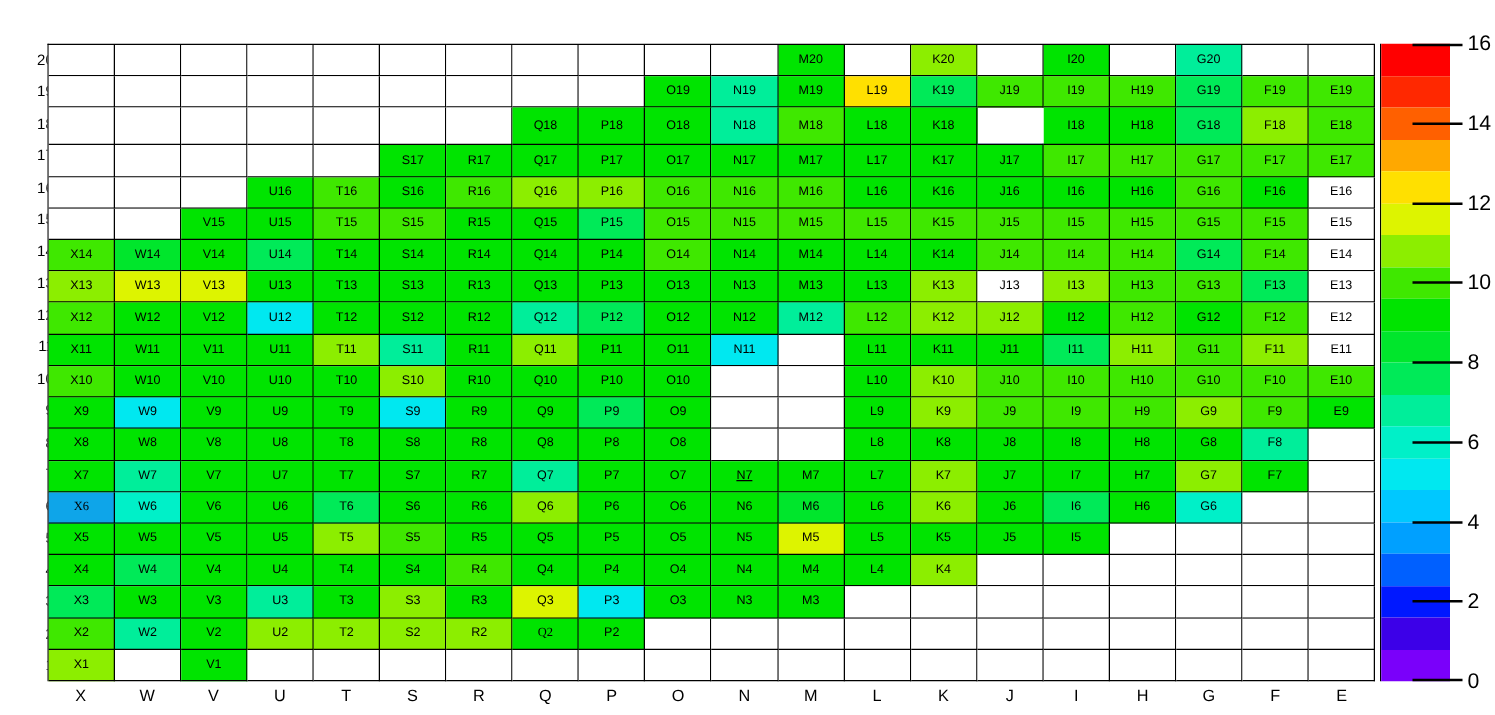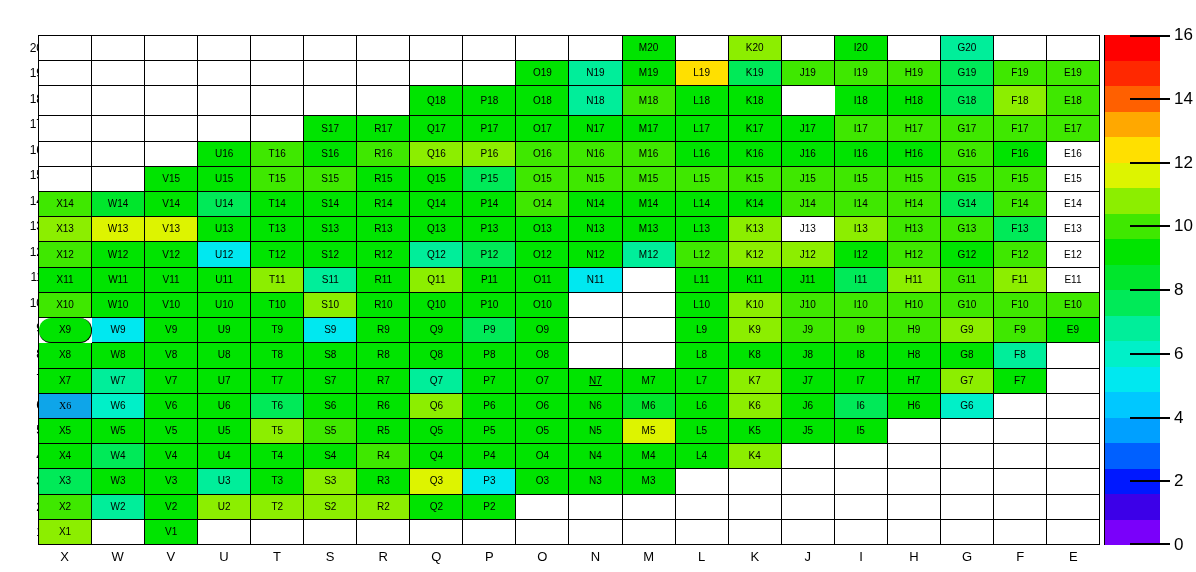--- a/index.html
+++ b/index.html
@@ -287,21 +287,21 @@
       <div class="cell"></div>
       <div class="cell"></div>
       <div class="cell" style="background: rgb(0, 228, 0);">L10</div>
       <div class="cell" style="background: rgb(140, 238, 0);">K10</div>
       <div class="cell" style="background: rgb(63, 232, 0);">J10</div>
       <div class="cell" style="background: rgb(63, 232, 0);">I10</div>
       <div class="cell" style="background: rgb(63, 232, 0);">H10</div>
       <div class="cell" style="background: rgb(63, 232, 0);">G10</div>
       <div class="cell" style="background: rgb(63, 232, 0);">F10</div>
       <div class="cell" style="background: rgb(63, 232, 0);">E10</div>
-      <div class="cell" style="background: rgb(0, 228, 0); border-radius: 12px;">X9</div>
+      <div class="cell" style="background: rgb(0, 228, 0);">X9</div>
       <div class="cell" style="background: rgb(0, 232, 240);">W9</div>
       <div class="cell" style="background: rgb(0, 228, 0);">V9</div>
       <div class="cell" style="background: rgb(0, 228, 0);">U9</div>
       <div class="cell" style="background: rgb(0, 228, 0);">T9</div>
       <div class="cell" style="background: rgb(0, 232, 240);">S9</div>
       <div class="cell" style="background: rgb(0, 228, 0);">R9</div>
       <div class="cell" style="background: rgb(0, 228, 0);">Q9</div>
       <div class="cell" style="background: rgb(0, 234, 88);">P9</div>
       <div class="cell" style="background: rgb(0, 228, 0);">O9</div>
       <div class="cell"></div>
@@ -434,21 +434,21 @@
       <div class="cell"></div>
       <div class="cell"></div>
       <div class="cell"></div>
       <div class="cell" style="background: rgb(63, 232, 0);">X2</div>
       <div class="cell" style="background: rgb(0, 238, 154);">W2</div>
       <div class="cell" style="background: rgb(0, 228, 0);">V2</div>
       <div class="cell" style="background: rgb(140, 238, 0);">U2</div>
       <div class="cell" style="background: rgb(140, 238, 0);">T2</div>
       <div class="cell" style="background: rgb(140, 238, 0);">S2</div>
       <div class="cell" style="background: rgb(140, 238, 0);">R2</div>
-      <div class="cell" style="background: rgb(0, 228, 0);">Q2</div>
+      <div class="cell" style="background: rgb(0, 228, 0); font-family: Liberation Serif, serif;">Q2</div>
       <div class="cell" style="background: rgb(0, 228, 0);">P2</div>
       <div class="cell"></div>
       <div class="cell"></div>
       <div class="cell"></div>
       <div class="cell"></div>
       <div class="cell"></div>
       <div class="cell"></div>
       <div class="cell"></div>
       <div class="cell"></div>
       <div class="cell"></div>

